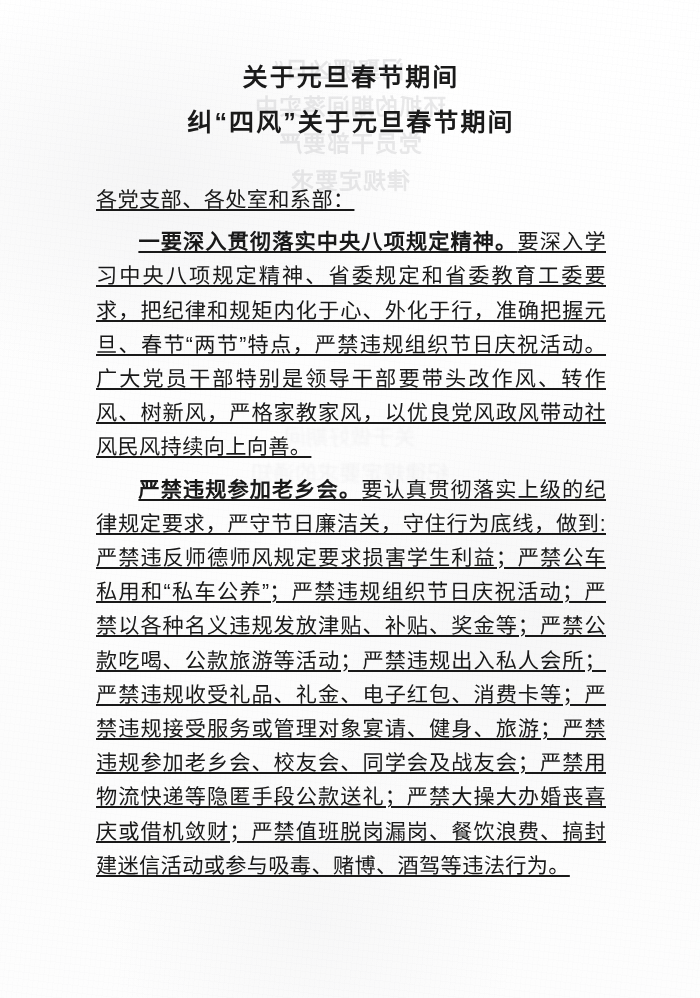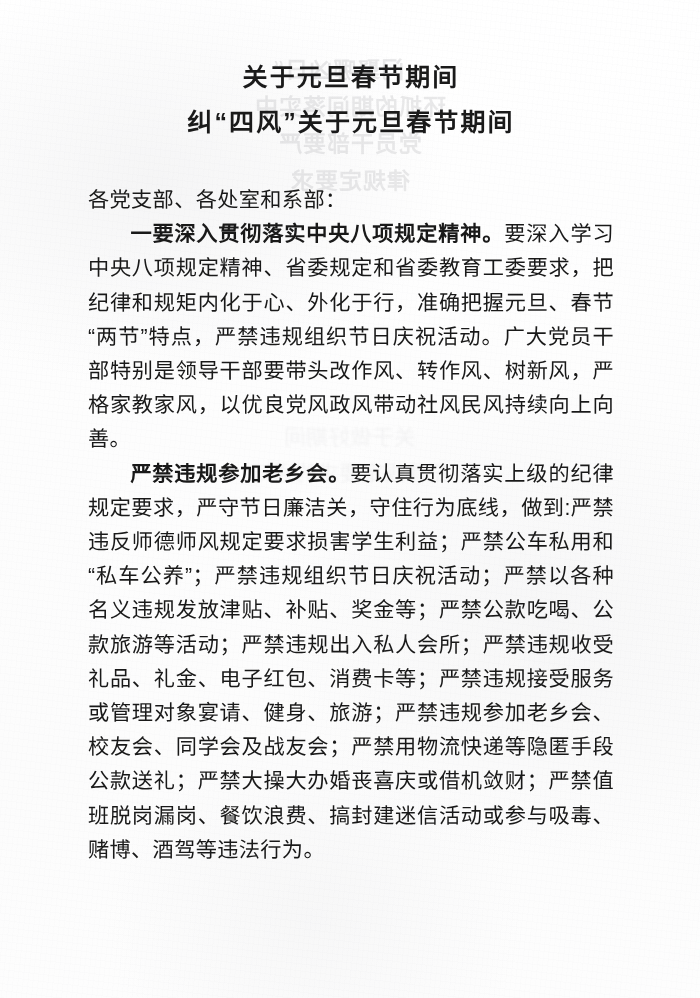--- a/index.html
+++ b/index.html
@@ -93,24 +93,25 @@
 
   .body-block {
     margin-top: 38px;
     font-size: 21.2px;
     line-height: 34.2px;
     color: #191919;
     letter-spacing: 0.35px;
   }
 
   .para {
-    margin: 0;
+    margin: 8px;
     text-align: justify;
     text-justify: inter-character;
     text-align-last: left;
+    text-decoration: underline;
   }
   .para + .para { margin-top: 0; }
   .indent { text-indent: 2em; }
   .lead { font-weight: 700; letter-spacing: 0.3px; }
 </style>
 </head>
 <body>
 
 <div class="page"></div>
 <div class="grain"></div>

